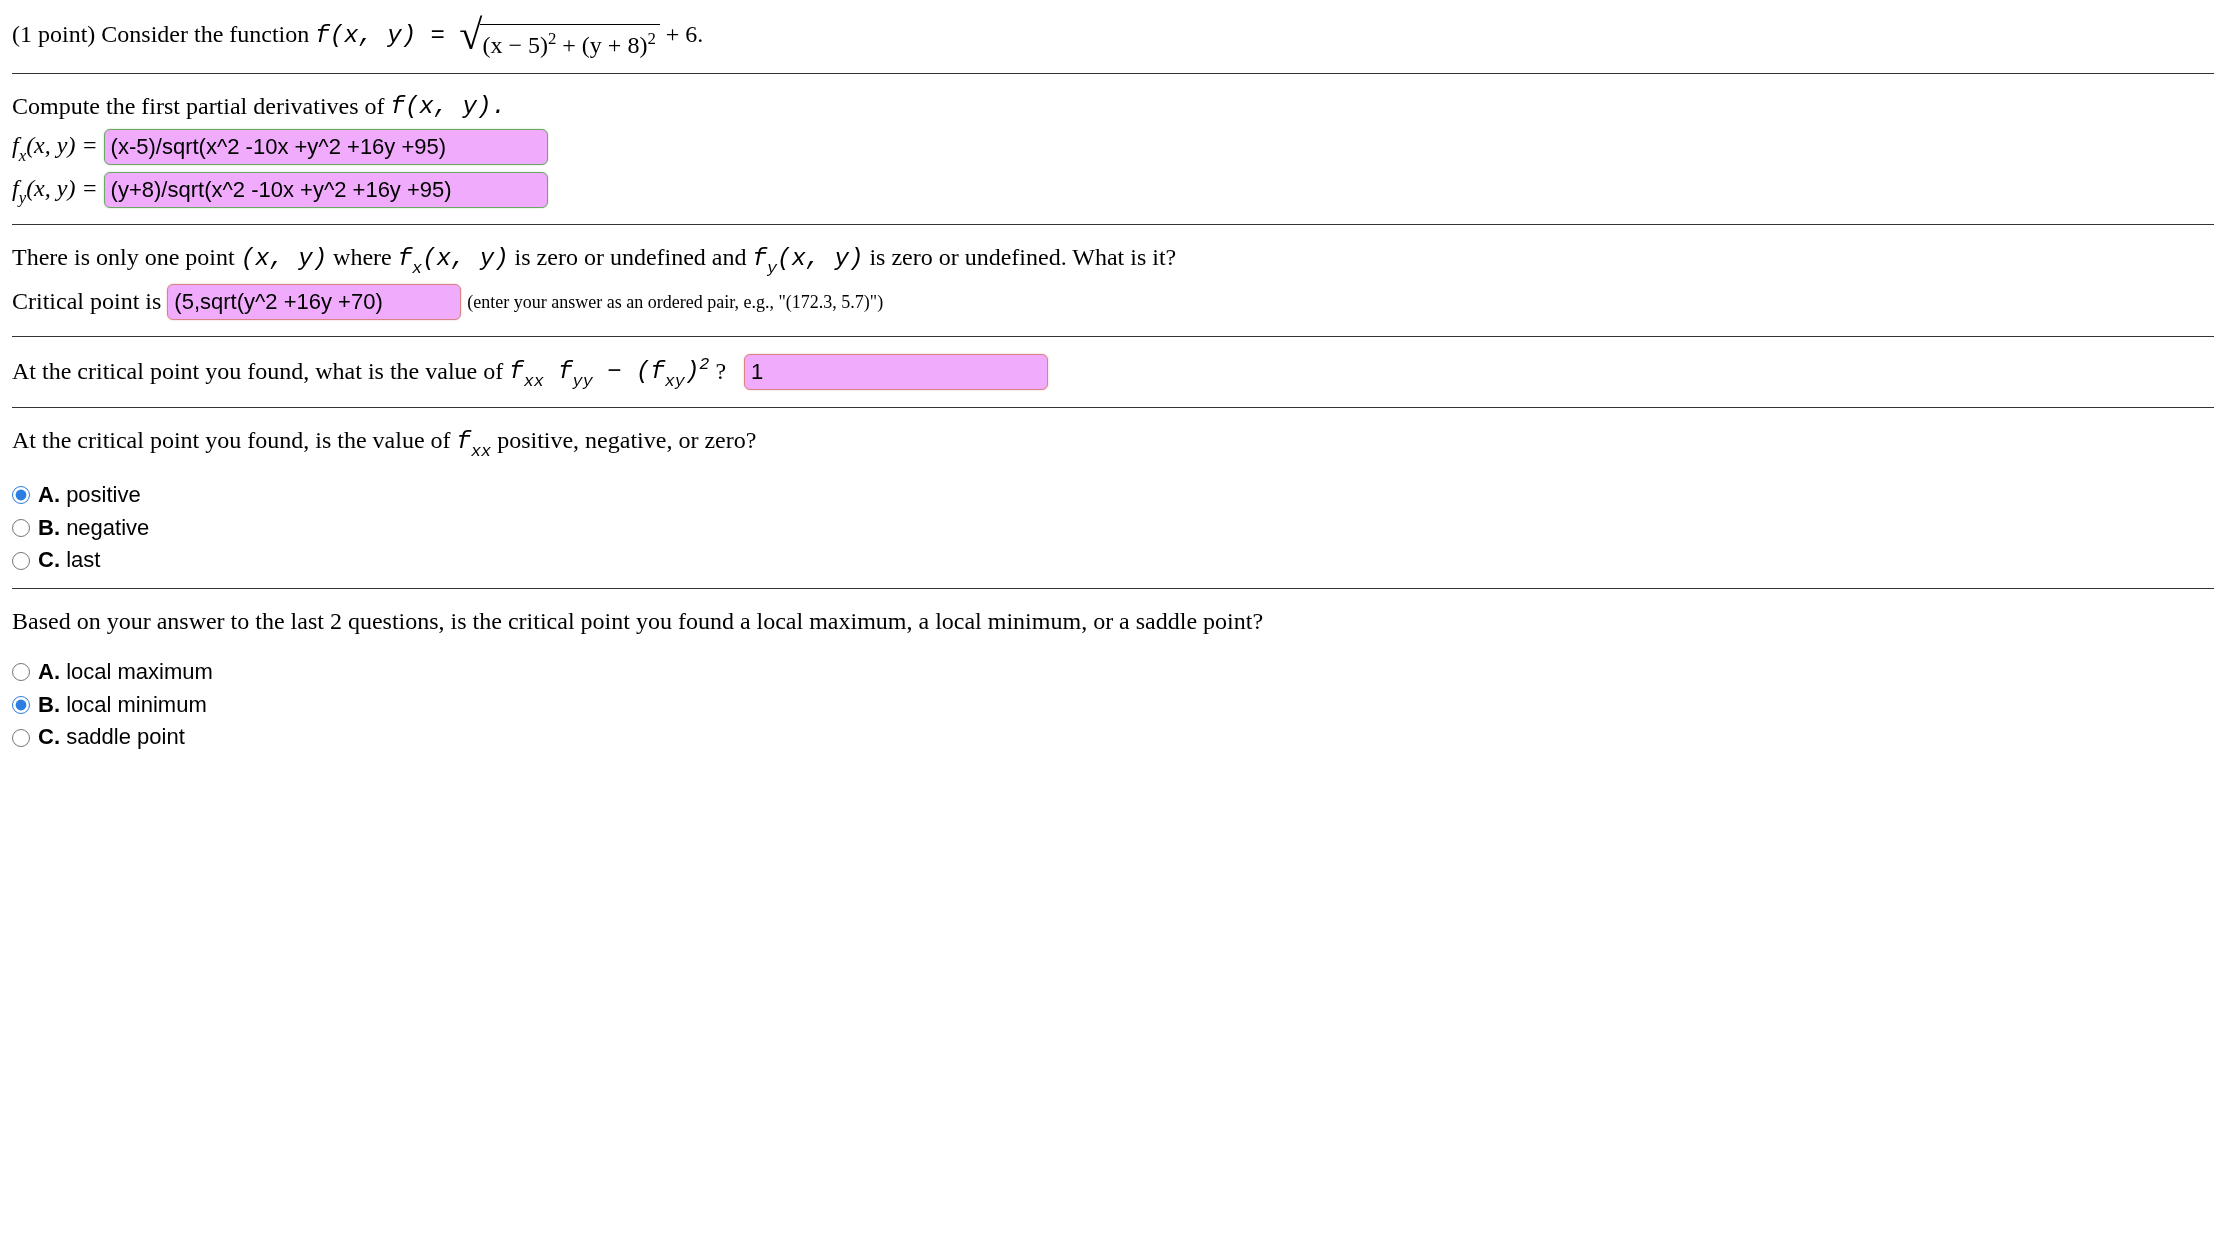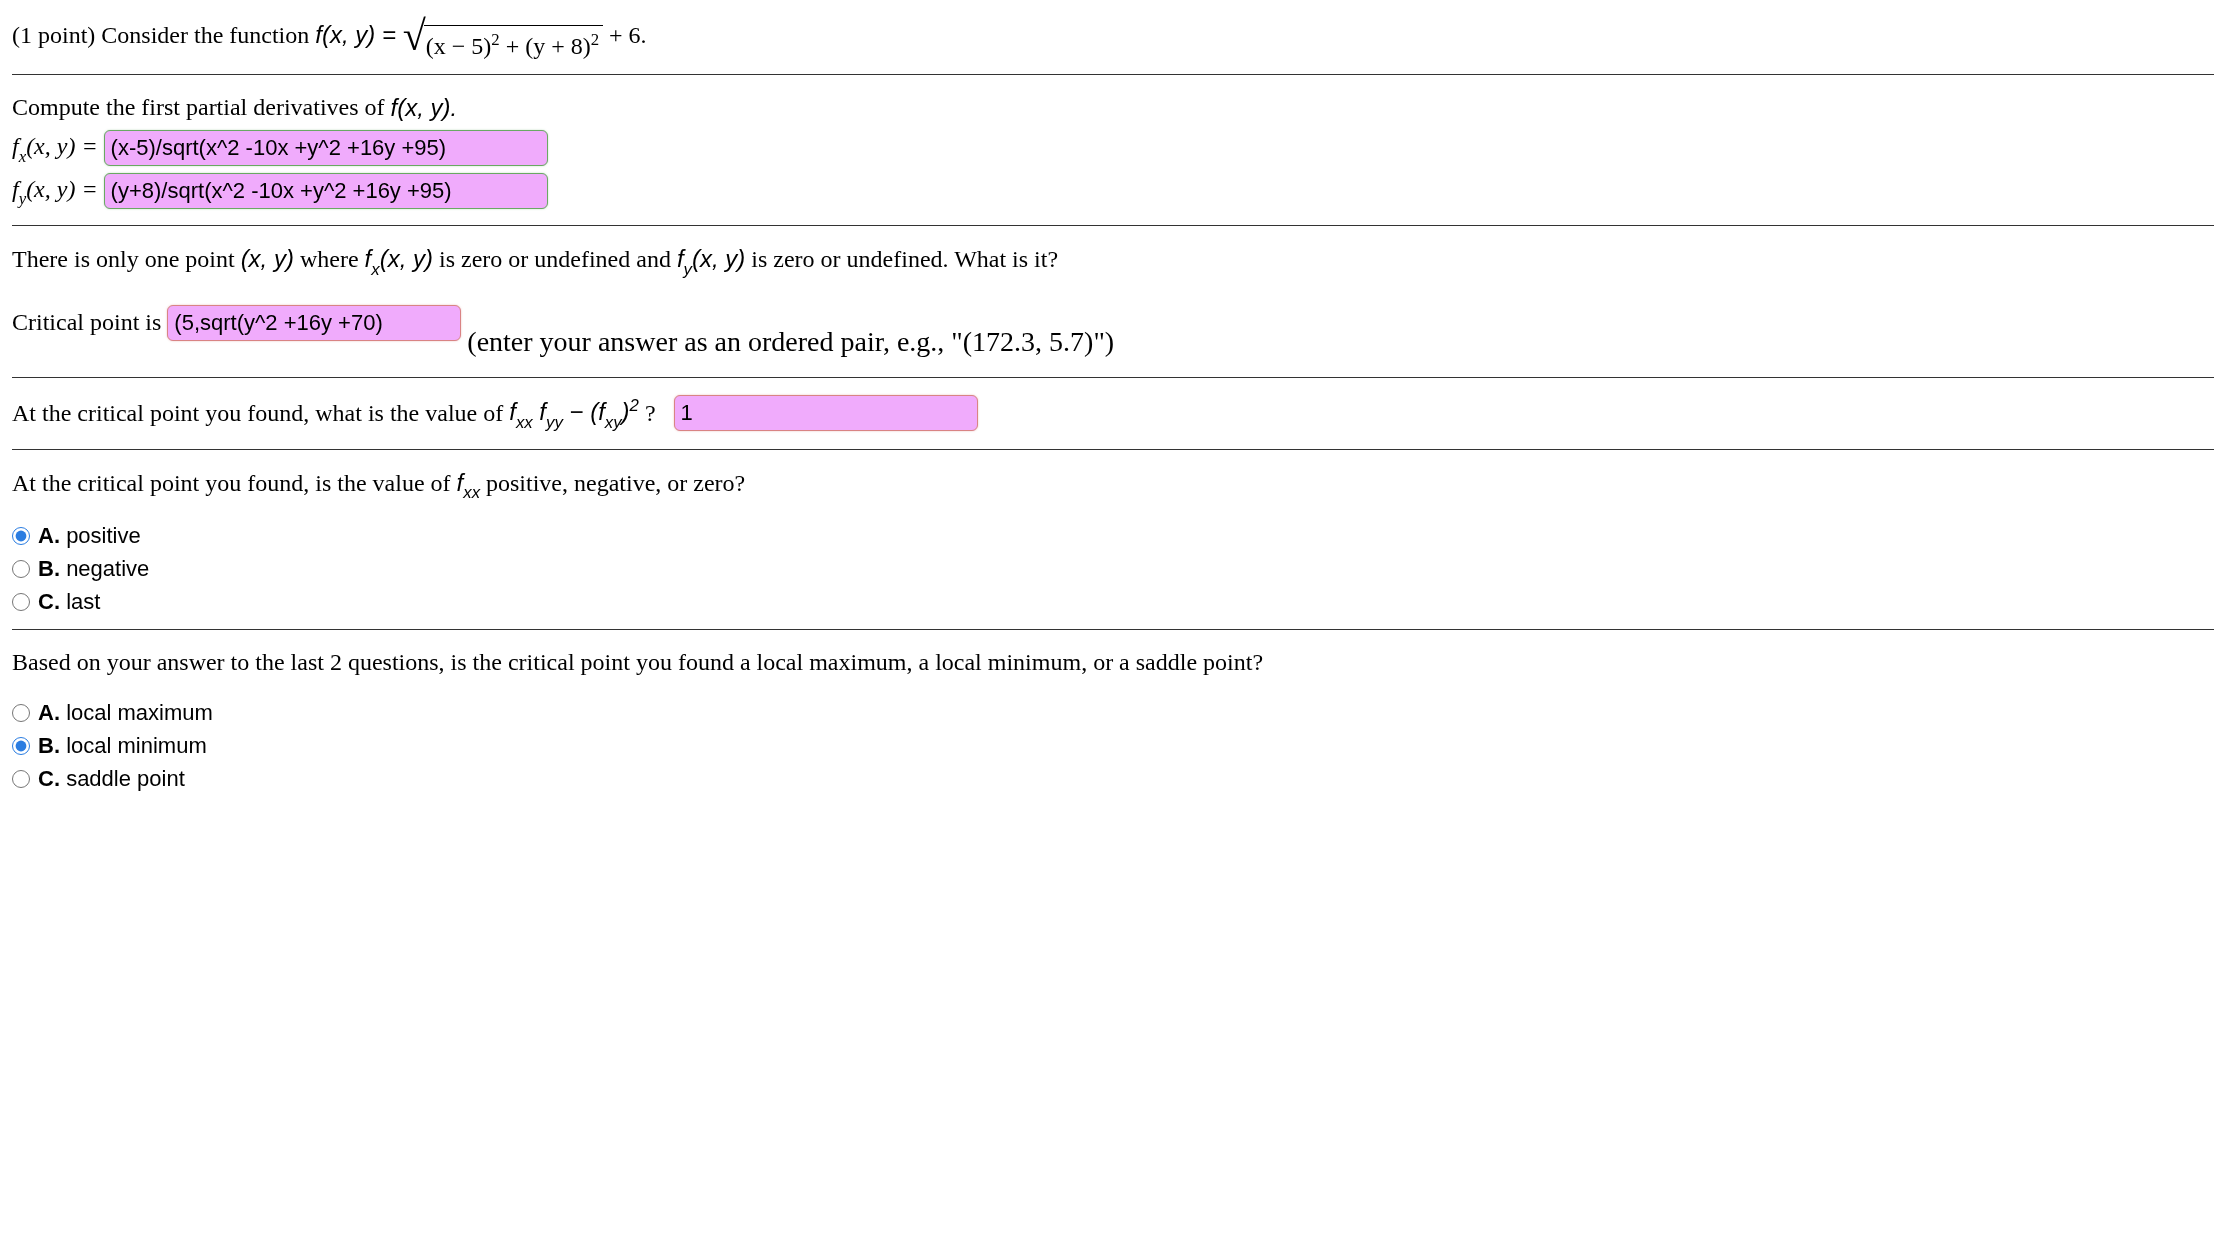--- a/index.html
+++ b/index.html
@@ -8,24 +8,24 @@
     color: #000;
     background: #fff;
     margin: 0;
     padding: 8px 12px;
     line-height: 1.4;
   }
   .section {
     border-bottom: 1px solid #333;
     padding: 10px 0;
   }
-  .ital { font-style: italic; font-family: Liberation Sans, sans-serif; }
+  .ital { font-style: italic; font-family: Liberation Mono, monospace; }
   .sub { vertical-align: sub; font-size: 0.7em; position: relative; top: 2px;}
   .sup { vertical-align: super; font-size: 0.7em; }
-  .sans { font-family: Arial, Helvetica, sans-serif; font-size: 28px; margin-top: 37px; }
+  .sans { font-family: Arial, Helvetica, sans-serif; font-size: 18px; }
   input[type="text"] {
     font-family: Arial, Helvetica, sans-serif;
     font-size: 22px;
     padding: 4px 6px;
     border-radius: 6px;
     border: 1.5px solid #bbb;
     background: #f0abfc;
   }
   input.correct {
     border: 1.5px solid #6aa864;

